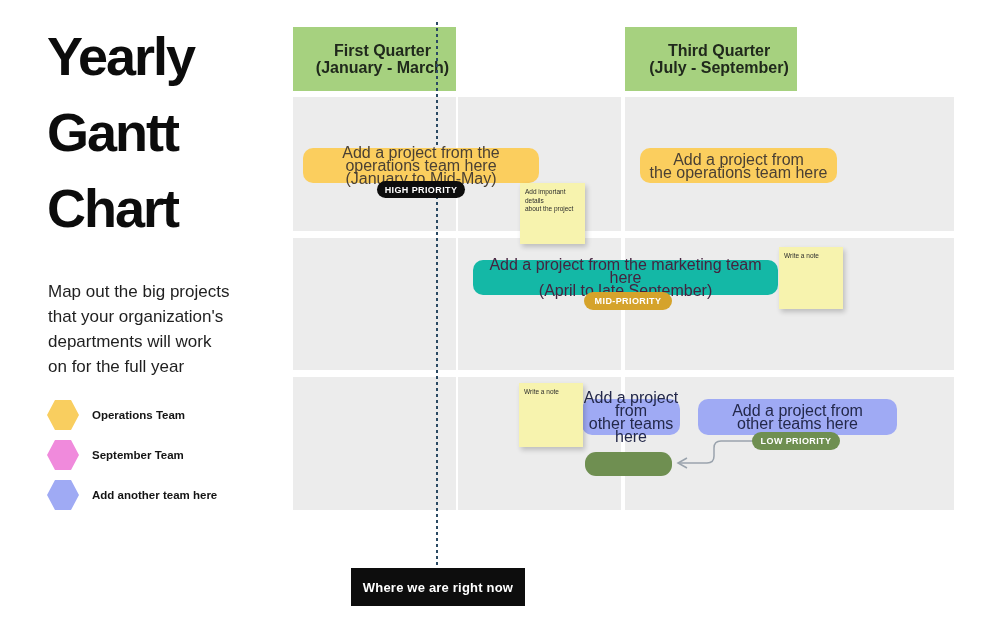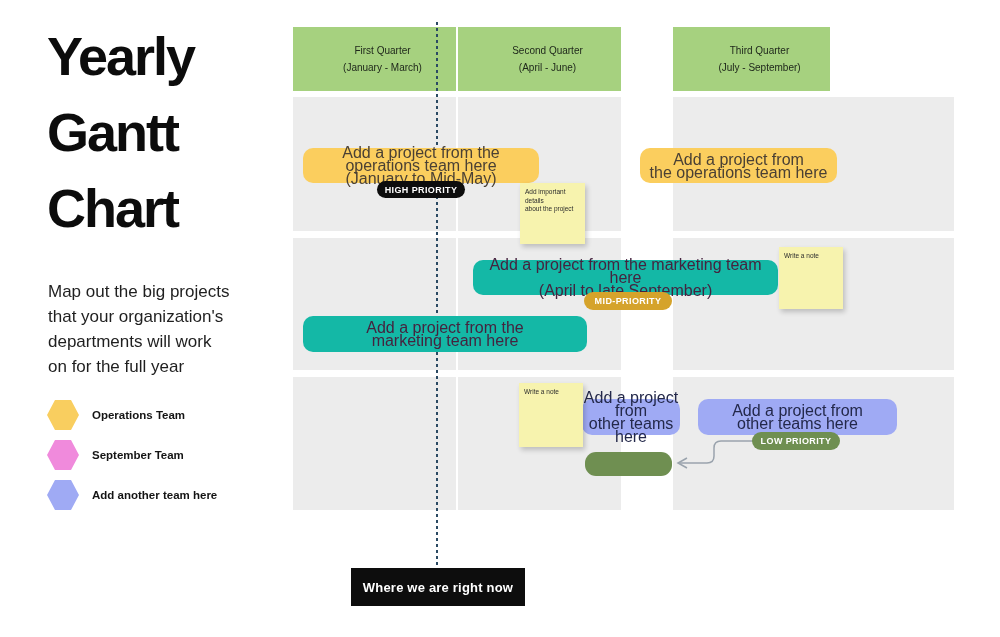--- a/index.html
+++ b/index.html
@@ -29,27 +29,27 @@
   }
   .hex-yellow { background: #f9ce5f; }
   .hex-pink   { background: #f08adc; }
   .hex-blue   { background: #9faaf4; }
   .legend-label { margin-left: 13px; font-size: 11.5px; font-weight: 700; color: #141414; }
 
   
   .qh {
     position: absolute; top: 27px; height: 64px; background: #a6d17f;
     display: flex; align-items: center; justify-content: center; text-align: center;
-    font-size: 10px; line-height: 17px; font-weight: 400; color: #20291c;
+    font-size: 16px; line-height: 17px; font-weight: 700; color: #20291c;
     z-index: 1;
     padding-left: 16px;
   }
   .col1 { left: 293px; width: 163px; }
   .col2 { left: 458px; width: 163px; }
-  .col3 { left: 625px; width: 157px; margin-left: 48px; }
+  .col3 { left: 625px; width: 172px; }
   .col4 { left: 793px; width: 161px; }
   .cell { position: absolute; background: #ececec; z-index: 1; }
   .row1 { top: 97px;  height: 134px; }
   .row2 { top: 238px; height: 132px; }
   .row3 { top: 377px; height: 133px; }
 
   
   .now-line {
     position: absolute; left: 436px; top: 22px; width: 2px; height: 546px; z-index: 2;
     background-image: repeating-linear-gradient(to bottom, #2b4a63 0 3px, transparent 3px 6px);
@@ -128,22 +128,20 @@
       <span class="legend-label">September Team</span>
     </div>
     <div class="legend-item">
       <span class="hex hex-blue"></span>
       <span class="legend-label">Add another team here</span>
     </div>
   </div>
 
   <div class="qh col1 prewrap">First Quarter
 (January - March)</div>
-  <div class="qh col2 prewrap">Second Quarter
-(April - June)</div>
   <div class="qh col3 prewrap">Third Quarter
 (July - September)</div>
 
   <div class="cell col1 row1"></div>
   <div class="cell col2 row1"></div>
   <div class="cell col3 row1"></div>
   <div class="cell col4 row1"></div>
   <div class="cell col1 row2"></div>
   <div class="cell col2 row2"></div>
   <div class="cell col3 row2"></div>
@@ -160,22 +158,20 @@
   <div class="badge badge-high">HIGH PRIORITY</div>
   <div class="sticky sticky1 prewrap">Add important details
 about the project</div>
   <div class="bar bar-yellow bar-ops2 prewrap">Add a project from
 the operations team here</div>
 
   <div class="bar bar-pink bar-mkt1 prewrap">Add a project from the marketing team here
 (April to late September)</div>
   <div class="badge badge-mid">MID-PRIORITY</div>
   <div class="sticky sticky2 prewrap">Write a note</div>
-  <div class="bar bar-pink bar-mkt2 prewrap">Add a project from the
-marketing team here</div>
 
   <div class="sticky sticky3 prewrap">Write a note</div>
   <div class="bar bar-blue bar-other1 prewrap">Add a project from
 other teams here</div>
   <div class="bar bar-blue bar-other2 prewrap">Add a project from
 other teams here</div>
   <div class="badge badge-low">LOW PRIORITY</div>
   <div class="green-shape"></div>
 
   <svg class="connector" viewBox="0 0 1000 637">

